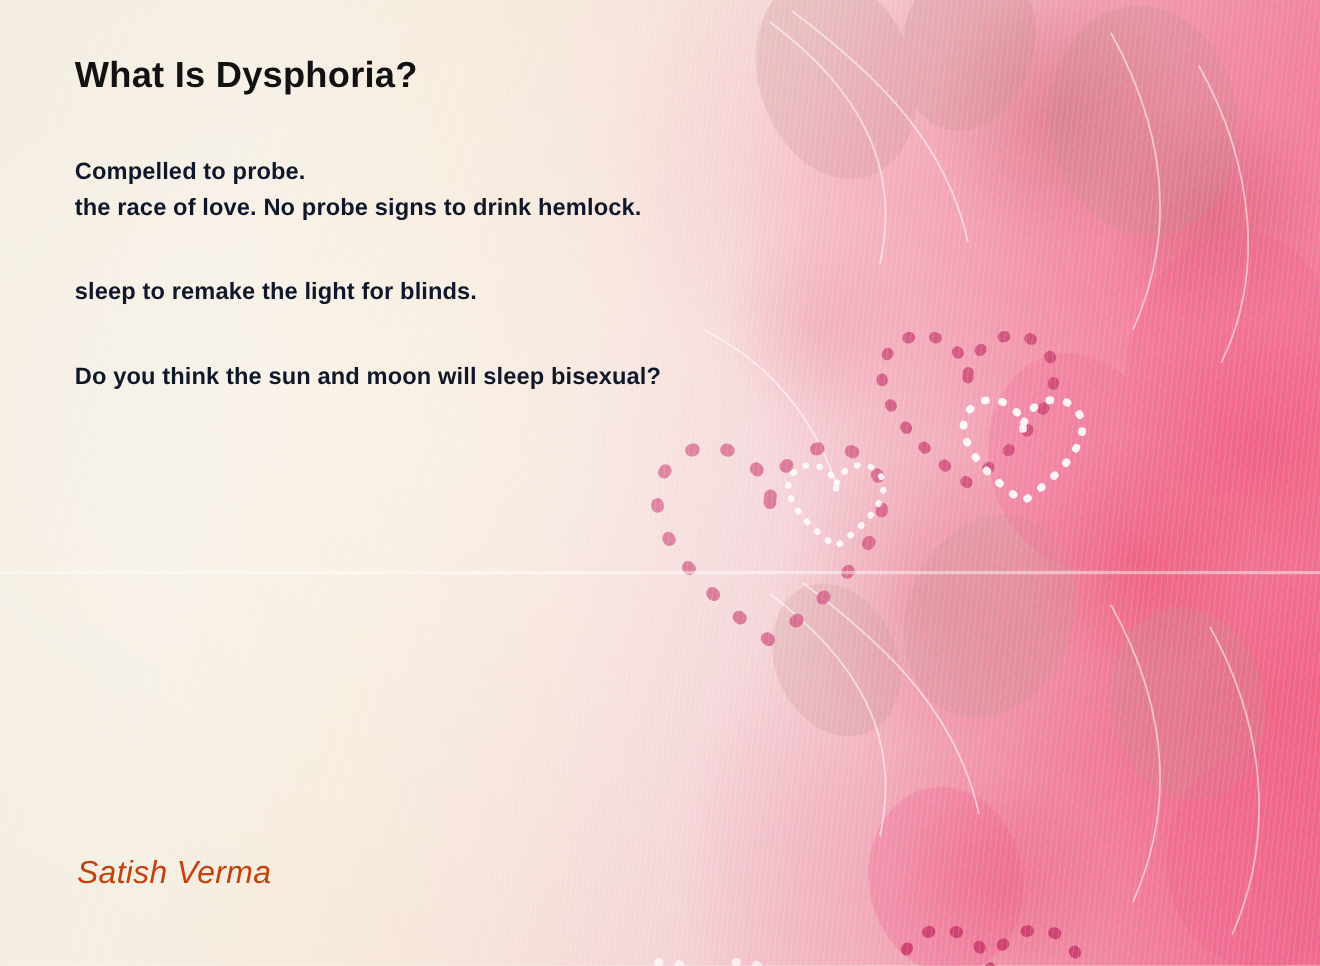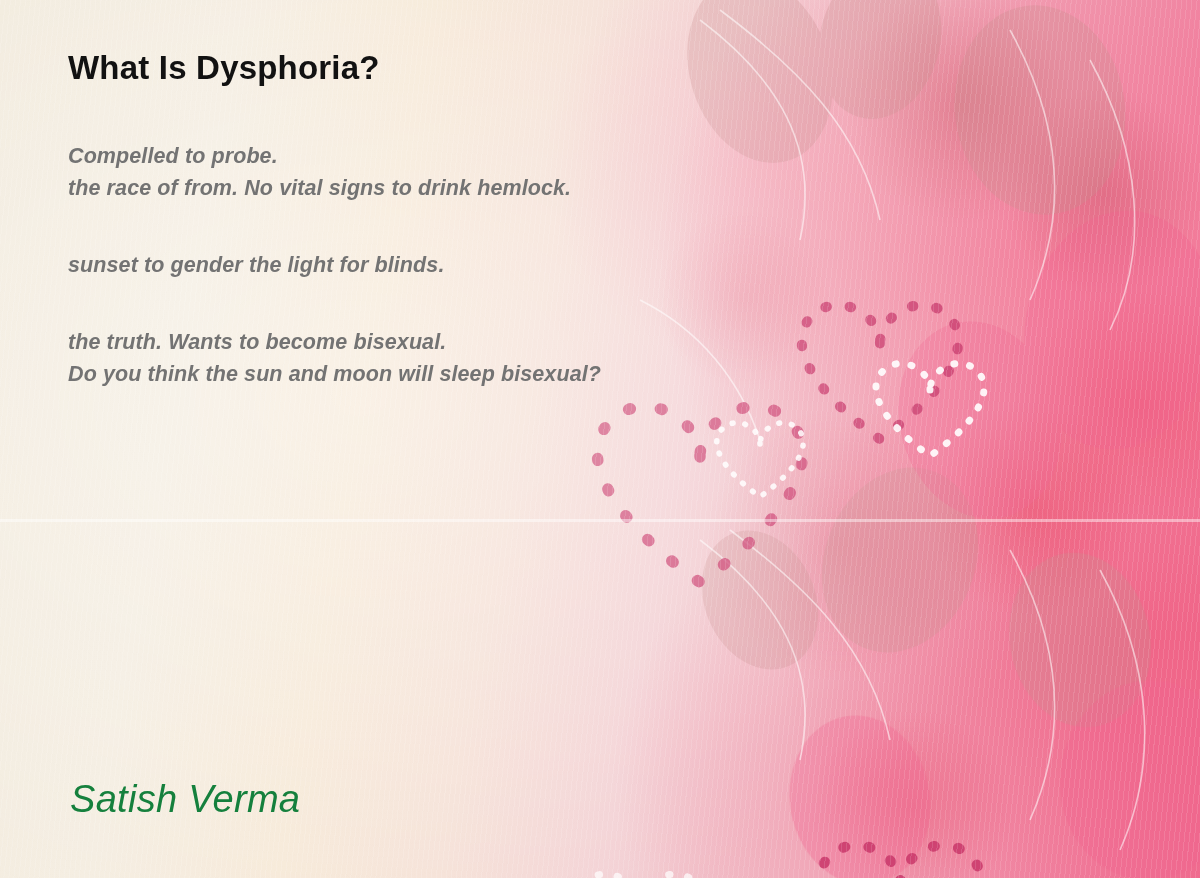--- a/index.html
+++ b/index.html
@@ -112,35 +112,34 @@
     line-height: 1.2;
   }
 
   .stanza {
     margin-bottom: 44px;
   }
 
   .poem-line {
     font-size: 21.5px;
     font-weight: bold;
-    color: #737373;
+    color: #0f172a;
     line-height: 1.52;
     letter-spacing: 0.1px;
     white-space: pre-wrap;
-    font-style: italic;
   }
 
   .poem-author {
     position: absolute;
     left: 70px;
     top: 778px;
-    font-size: 38px;
+    font-size: 29px;
     font-style: italic;
     font-weight: normal;
-    color: #15803d;
+    color: #c2410c;
     z-index: 5;
     letter-spacing: 0.3px;
   }
 </style>
 </head>
 <body>
 
 <div id="poem-card">
 
   <div class="bg-layer bg-base"></div>
@@ -207,28 +206,27 @@
 
   <div class="bg-layer bg-hatch"></div>
   <div class="bg-layer bg-vignette"></div>
   <div class="bg-band"></div>
 
   <div class="poem-body">
     <h1 class="poem-title">What Is Dysphoria?</h1>
 
     <div class="stanza">
       <div class="poem-line">Compelled to probe.</div>
-      <div class="poem-line">the race of from. No vital signs to drink hemlock.</div>
+      <div class="poem-line">the race of love. No probe signs to drink hemlock.</div>
     </div>
 
     <div class="stanza">
-      <div class="poem-line">sunset to gender the light for blinds.</div>
+      <div class="poem-line">sleep to remake the light for blinds.</div>
     </div>
 
     <div class="stanza">
-      <div class="poem-line">the truth. Wants to become bisexual.</div>
       <div class="poem-line">Do you think the sun and moon will sleep bisexual?</div>
     </div>
   </div>
 
   <div class="poem-author">Satish Verma</div>
 
 </div>
 
 </body></html>

